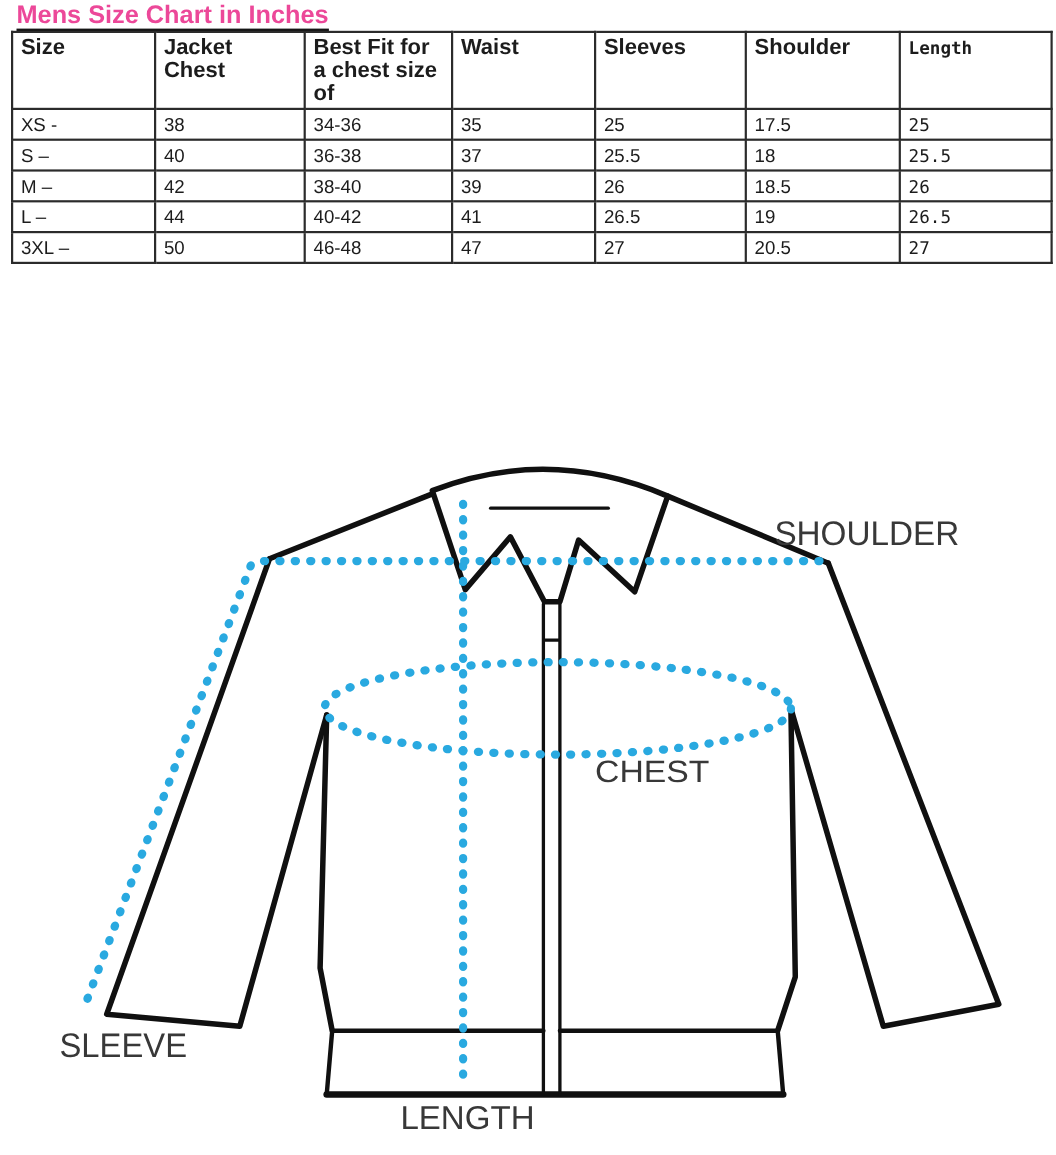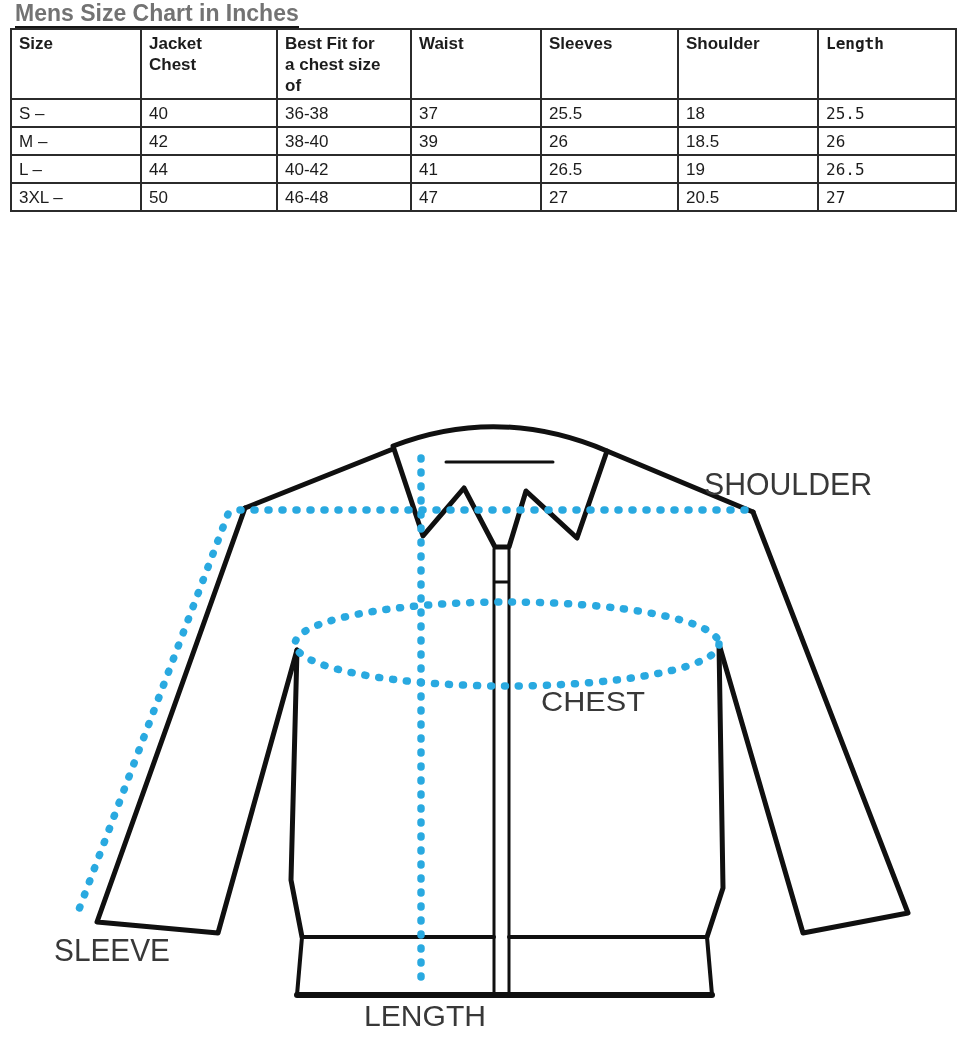--- a/index.html
+++ b/index.html
@@ -10,21 +10,21 @@
     overflow: hidden;
     background: #ffffff;
     font-family: "Liberation Sans", sans-serif;
     color: #1c1c1c;
   }
   .title {
     display: inline-block;
     margin: 1px 0 0 15px;
     font-size: 23px;
     font-weight: bold;
-    color: #737373;
+    color: #ec4899;
     border-bottom: 3px solid #151515;
     padding-bottom: 0px;
     line-height: 25px;
     letter-spacing: 0px;
   }
   table.size-table {
     position: absolute;
     left: 10px;
     top: 28px;
     width: 945px;
@@ -37,21 +37,21 @@
     text-align: left;
     vertical-align: top;
     padding: 3px 7px 1px 7px;
     overflow: hidden;
   }
   .size-table thead th {
     height: 64px;
     font-weight: bold;
     white-space: pre-line;
     line-height: 21px;
-    font-size: 17px;
+    font-size: 20px;
   }
   .size-table tbody td {
     height: 22px;
     line-height: 22px;
     font-size: 17px;
   }
   
   .size-table th:nth-child(7),
   .size-table td:nth-child(7),
   .size-table tbody tr:nth-child(n+8) td,
@@ -97,20 +97,29 @@
           <th>Best Fit for
 a chest size
 of</th>
           <th>Waist</th>
           <th>Sleeves</th>
           <th>Shoulder</th>
           <th>Length</th>
         </tr>
     </thead>
     <tbody id="table-body">
+        <tr>
+          <td>XS -</td>
+          <td>38</td>
+          <td>34-36</td>
+          <td>35</td>
+          <td>25</td>
+          <td>17.5</td>
+          <td>25</td>
+        </tr>
         <tr>
           <td>S –</td>
           <td>40</td>
           <td>36-38</td>
           <td>37</td>
           <td>25.5</td>
           <td>18</td>
           <td>25.5</td>
         </tr>
         <tr>

